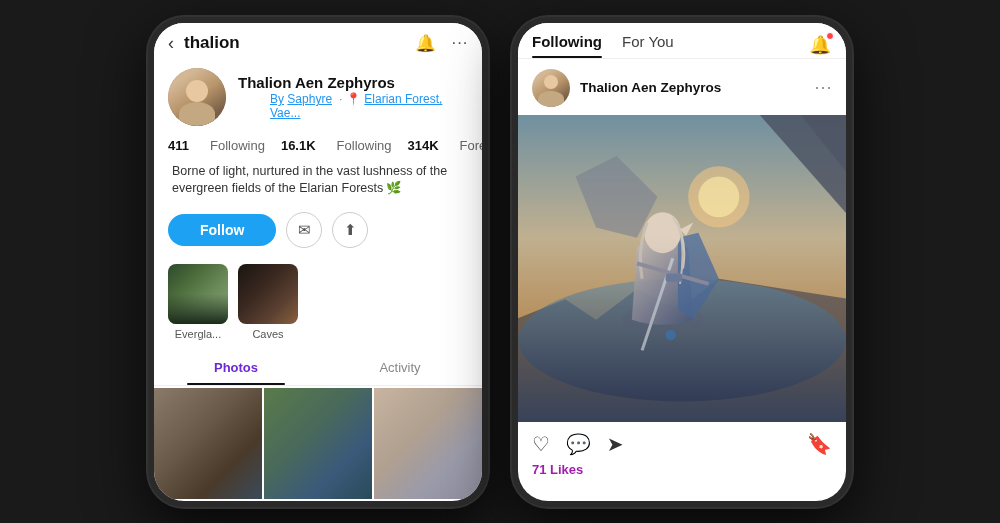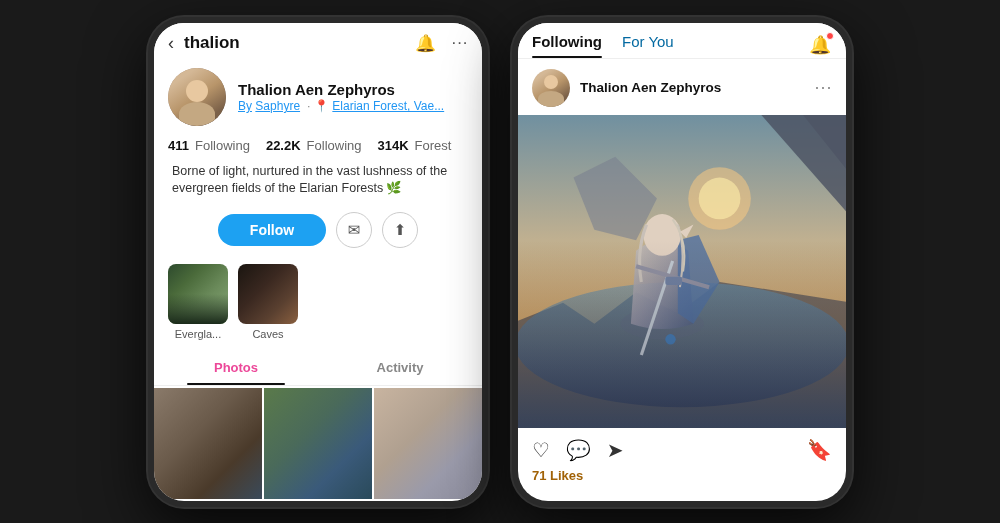--- a/index.html
+++ b/index.html
@@ -119,35 +119,36 @@
     }
     .profile-name {
       font-size: 15px;
       font-weight: 700;
       color: #111;
       line-height: 1.3;
     }
     .profile-by {
       font-size: 12px;
       color: #888;
+      margin-left: 32px;
     }
     .profile-by span {
       color: #2196f3;
       text-decoration: underline;
     }
 
     .stats-row {
       display: flex;
       padding: 6px 14px;
       gap: 16px;
     }
     .stat {
       display: flex;
       align-items: baseline;
-      gap: 6px;
+      gap: 21px;
     }
     .stat-num {
       font-size: 13px;
       font-weight: 700;
       color: #111;
     }
     .stat-label {
       font-size: 13px;
       color: #666;
     }
@@ -157,21 +158,20 @@
       font-size: 12.5px;
       color: #333;
       line-height: 1.4;
     }
 
     .action-row {
       display: flex;
       padding: 6px 14px 10px;
       gap: 10px;
       align-items: center;
-      justify-content: center;
     }
     .follow-btn {
       background: #1da1f2;
       color: #fff;
       border: none;
       border-radius: 20px;
       padding: 8px 32px;
       font-size: 14px;
       font-weight: 600;
       cursor: pointer;
@@ -231,28 +231,28 @@
 
     .tabs-row {
       display: flex;
       border-bottom: 1px solid #eee;
     }
     .tab {
       flex: 1;
       text-align: center;
       padding: 10px;
       font-size: 13px;
-      font-weight: 700;
+      font-weight: 400;
       color: #888;
       cursor: pointer;
       position: relative;
     }
     .tab.active {
       font-weight: 700;
-      color: #ec4899;
+      color: #6d28d9;
     }
     .tab.active::after {
       content: '';
       position: absolute;
       bottom: 0;
       left: 20%;
       width: 60%;
       height: 2px;
       background: #111;
       border-radius: 2px;
@@ -289,21 +289,21 @@
       background: #fff;
     }
     .feed-tabs {
       display: flex;
       flex: 1;
       gap: 20px;
     }
     .feed-tab {
       font-size: 15px;
       font-weight: 500;
-      color: #0369a1;
+      color: #404040;
       padding-bottom: 8px;
       cursor: pointer;
       position: relative;
     }
     .feed-tab.active {
       font-weight: 700;
       color: #111;
     }
     .feed-tab.active::after {
       content: '';
@@ -432,24 +432,24 @@
       cursor: pointer;
     }
     .action-spacer { flex: 1; }
     .bookmark-icon {
       font-size: 20px;
       color: #333;
       cursor: pointer;
     }
 
     .likes-row {
-      padding: 2px 14px 18px;
+      padding: 2px 14px 24px;
       font-size: 13px;
       font-weight: 700;
-      color: #a16207;
+      color: #a21caf;
     }
   </style>
 </head>
 <body>
 
 <div class="phone">
   <div class="phone-screen">
 
     <div class="profile-header">
       <span class="back-icon">‹</span>
@@ -473,21 +473,21 @@
         </div>
       </div>
     </div>
 
     <div class="stats-row">
       <div class="stat">
         <span class="stat-num">411</span>
         <span class="stat-label">Following</span>
       </div>
       <div class="stat">
-        <span class="stat-num">22.2K</span>
+        <span class="stat-num">16.1K</span>
         <span class="stat-label">Following</span>
       </div>
       <div class="stat">
         <span class="stat-num">314K</span>
         <span class="stat-label">Forest</span>
       </div>
     </div>
 
     <div class="bio-text">Borne of light, nurtured in the vast lushness of the evergreen fields of the Elarian Forests 🌿</div>
 

